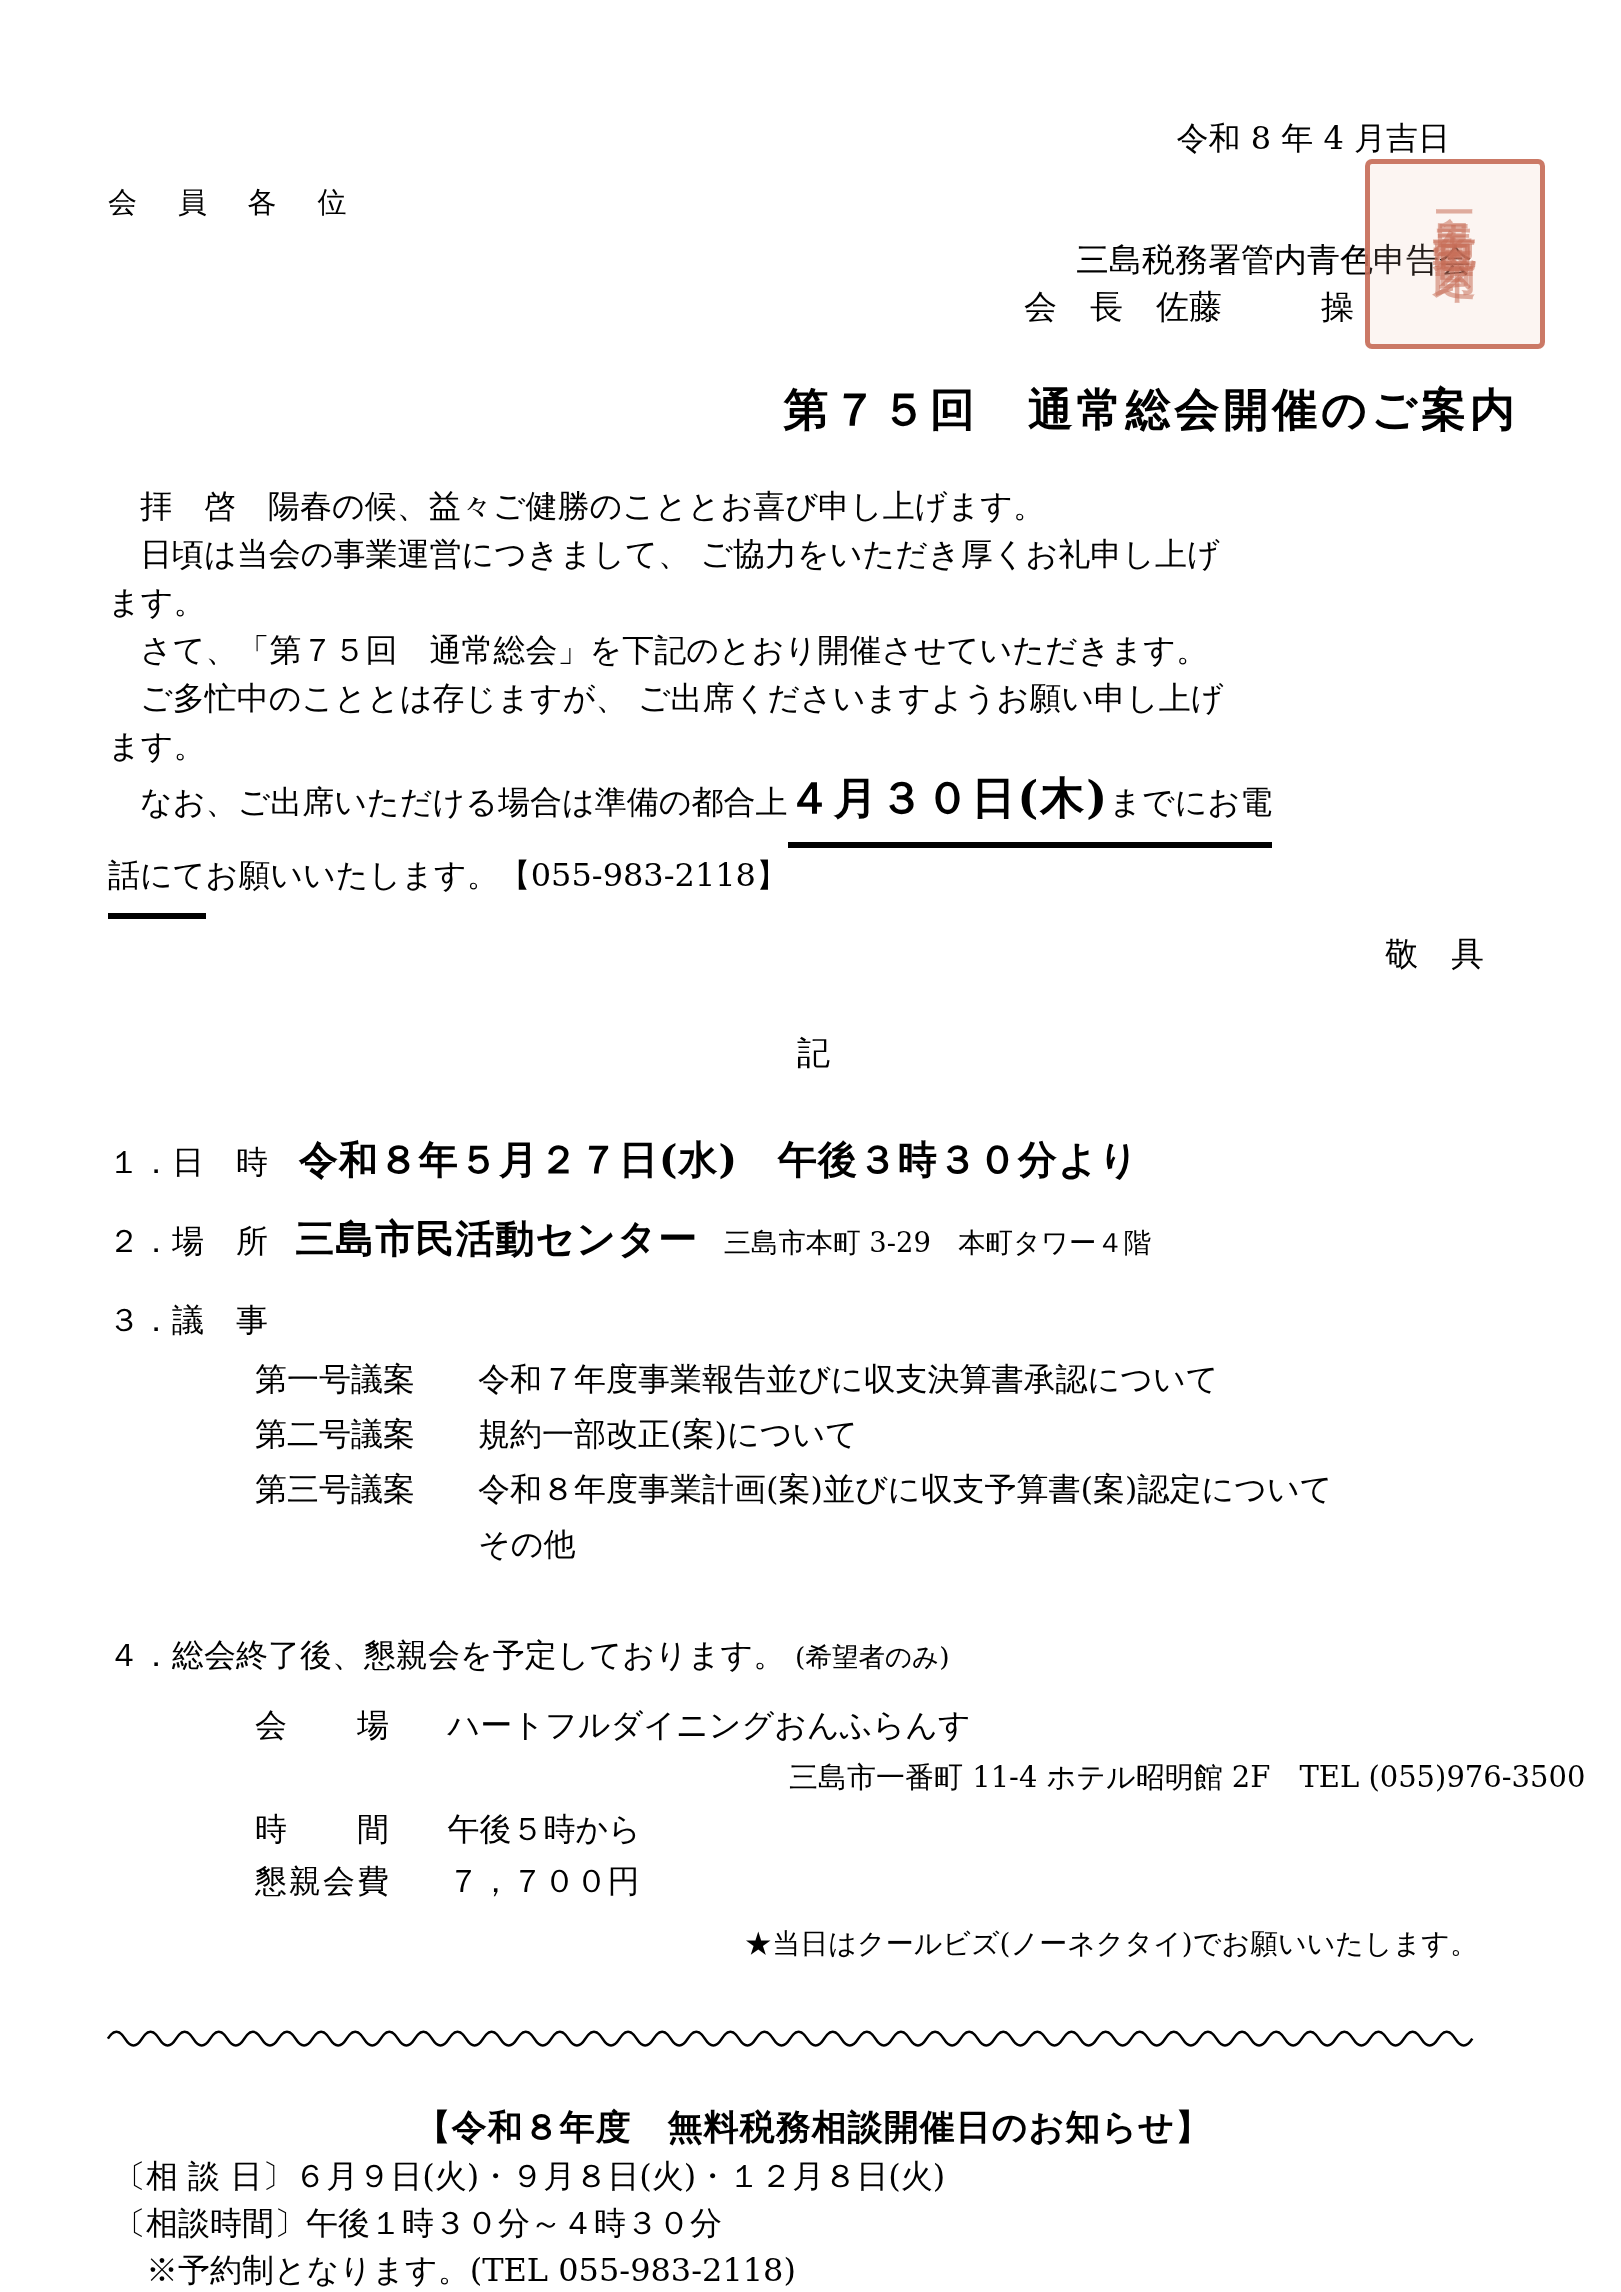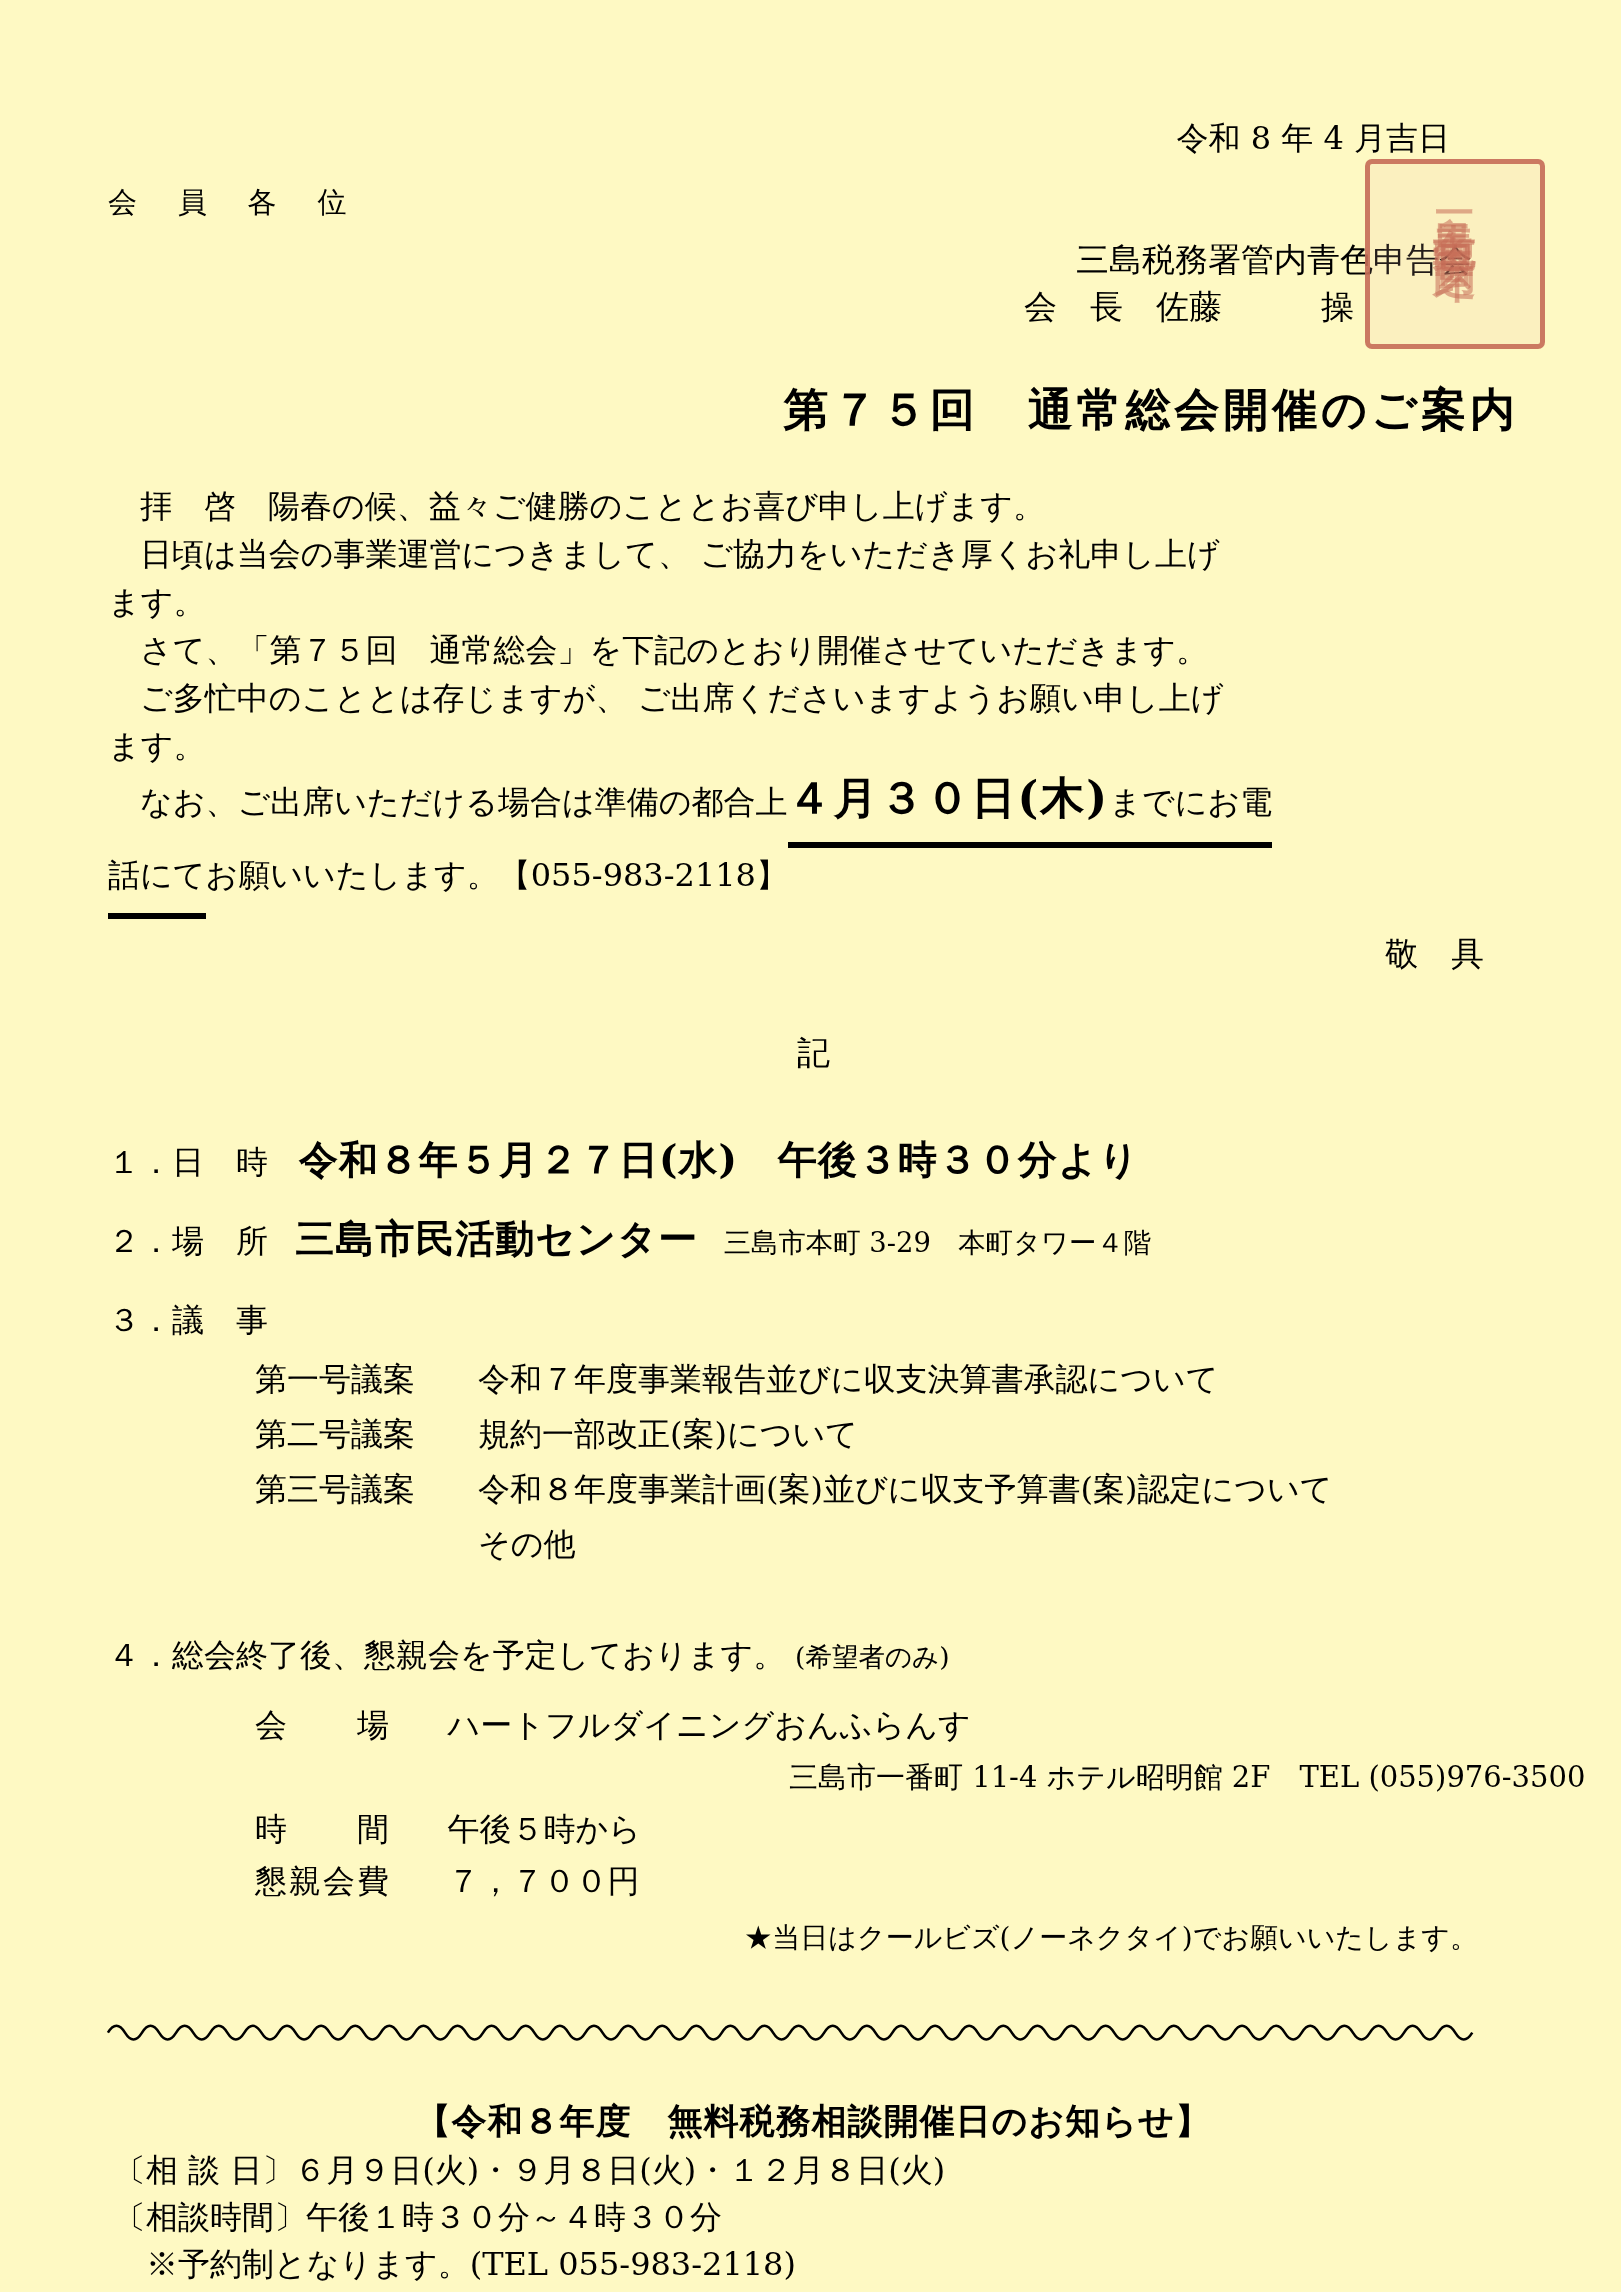--- a/index.html
+++ b/index.html
@@ -1,20 +1,20 @@
 <!DOCTYPE html>
 <html lang="ja"><head>
 <meta charset="utf-8">
 <style>
   html,body{margin:0;padding:0;background:#e8e8e8;}
   .page{
     position:relative;
     width:1621px;height:2293px;
     margin:0 auto;
-    background:#fef9c3;
+    background:#ffffff;
     box-sizing:border-box;
     padding:116px 102px 0 108px;
     font-family:"DejaVu Serif","Liberation Serif",serif;
     color:#000;
     font-size:32px;
     overflow:hidden;
   }
   
   .date-line{text-align:right;padding-right:69px;line-height:45px;}
   .addressee{line-height:49px;letter-spacing:5.9px;margin-top:17px;font-size:29px;}
@@ -71,21 +71,21 @@
   .prop-row{display:flex;line-height:55px;}
   .prop-label{width:194px;white-space:pre;flex:none;}
   .prop-text{white-space:pre;margin-left:29px;}
   .rec-item4{margin-top:57px;line-height:53px;}
   .item4-note{font-size:26.5px;margin-left:9.8px;}
   .details{margin-left:147px;margin-top:16px;}
   .det-row{display:flex;line-height:52px;}
   .det-label{width:165px;white-space:pre;flex:none;letter-spacing:2px;}
   .det-value{white-space:pre;margin-left:27.4px;}
   .det-address{margin-left:534px;line-height:52px;font-size:29px;white-space:pre;}
-  .star-note{text-align:right;padding-right:41px;margin-top:8px;font-size:28px;line-height:45px;}
+  .star-note{text-align:right;padding-right:41px;margin-top:14px;font-size:28px;line-height:45px;}
   
   .wavy{margin-top:51px;margin-left:-3.9px;}
   
   .notice-title{
     text-align:center;margin-top:47px;
     font-size:35px;font-weight:bold;letter-spacing:1px;
     font-family:"DejaVu Sans","Liberation Sans",sans-serif;
     line-height:51px;
   }
   .notice-line{line-height:47px;white-space:pre-wrap;font-size:32px;margin-left:5.9px;}

